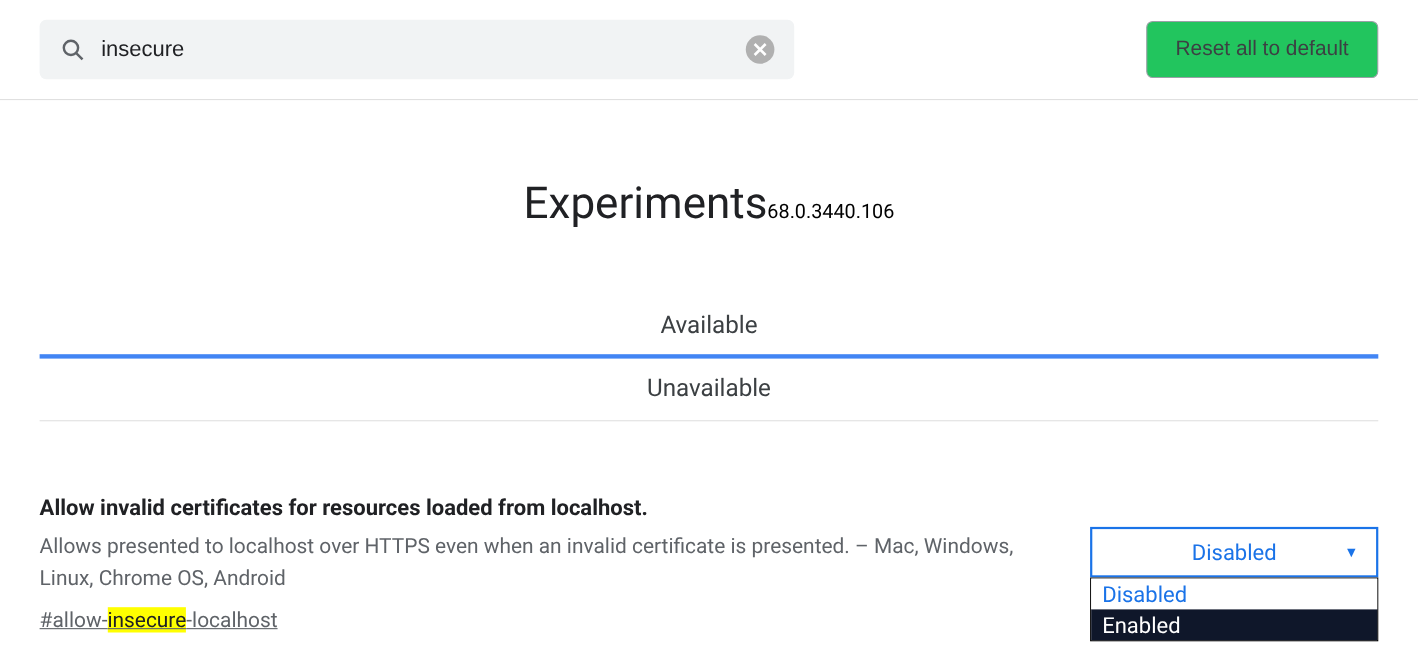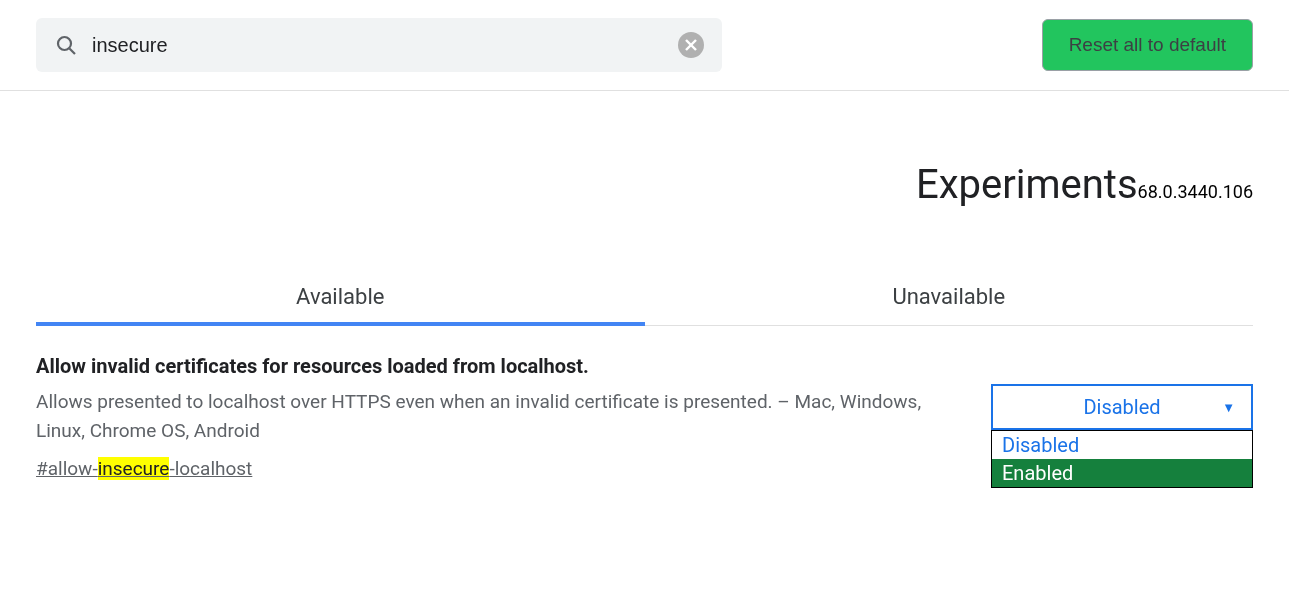--- a/index.html
+++ b/index.html
@@ -58,36 +58,37 @@
       font-size: 19px;
       color: #3c4043;
       cursor: pointer;
     }
     .content {
       padding: 70px 36px 0 36px;
     }
     .page-header {
       display: flex;
       align-items: baseline;
-      justify-content: flex-end;
+      justify-content: center;
       margin-bottom: 60px;
     }
     .page-title {
       font-size: 40px;
       font-weight: 400;
       color: #202124;
     }
     .version {
       font-size: 18px;
       color: #000000;
     }
     .tabs {
       display: flex;
       border-bottom: 1px solid #e0e0e0;
-      margin-bottom: 28px;
+      margin-bottom: 66px;
+      flex-direction: column;
     }
     .tab {
       flex: 1;
       text-align: center;
       font-size: 22px;
       color: #3c4043;
       padding: 16px 0;
       cursor: pointer;
       position: relative;
     }
@@ -157,21 +158,21 @@
       border: 1px solid #000;
       background: #fff;
       z-index: 10;
     }
     .dropdown-option {
       padding: 2px 10px;
       font-size: 20px;
       cursor: pointer;
     }
     .opt-disabled { color: #1a73e8; background:#fff; }
-    .opt-enabled { color: #fff; background: #15803d; }
+    .opt-enabled { color: #fff; background: #0f172a; }
   </style>
 </head>
 <body>
 
 <div class="top-bar">
   <div class="search-container">
     <span class="search-icon">
       <svg viewBox="0 0 24 24" fill="none" stroke="#5f6368" stroke-width="2.2">
         <circle cx="10.5" cy="10.5" r="6.5"></circle>
         <line x1="15.5" y1="15.5" x2="21" y2="21"></line>

